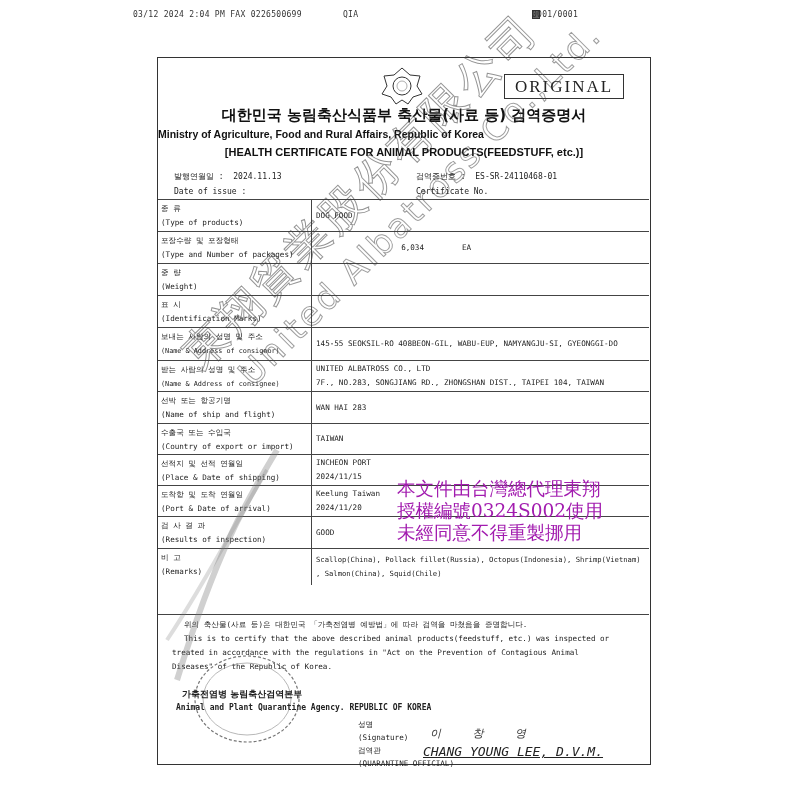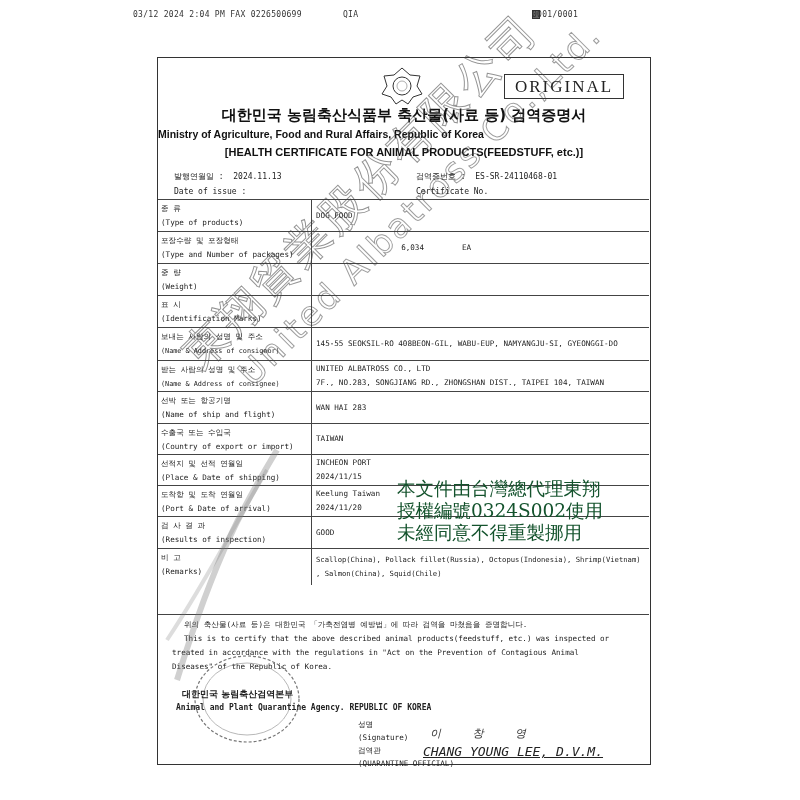--- a/index.html
+++ b/index.html
@@ -45,21 +45,21 @@
   .seal { position:absolute; left:34px; top:595px; width:110px; height:92px; }
 
   .sig-block { position:absolute; left:200px; top:660px; font-size:7.6px; line-height:13px; color:#222; }
   .sig-hand { position:absolute; left:272px; top:668px; font-family:"DejaVu Serif", serif; font-style:italic; font-size:11px; color:#333; letter-spacing:14px; }
   .official-name { position:absolute; left:265px; top:686px; font-style:italic; font-size:13px; color:#222;text-decoration:underline; }
 
   .watermark { position:absolute; pointer-events:none; color:rgba(60,60,60,0.45); font-family:"DejaVu Sans", sans-serif; }
   .wm-cn { left:170px; top:340px; font-size:44px; transform:rotate(-45deg); transform-origin:left top; white-space:nowrap; -webkit-text-stroke:1px rgba(60,60,60,0.55); color:transparent; letter-spacing:4px; }
   .wm-en { left:230px; top:365px; font-size:34px; transform:rotate(-45deg); transform-origin:left top; white-space:nowrap; -webkit-text-stroke:1px rgba(60,60,60,0.5); color:transparent; letter-spacing:3px; }
 
-  .red-notice { position:absolute; left:397px; top:478px; font-family:"DejaVu Serif", serif; color:#14532d; font-size:18.5px; line-height:22px; white-space:nowrap; }
+  .red-notice { position:absolute; left:397px; top:478px; font-family:"DejaVu Serif", serif; color:#a21caf; font-size:18.5px; line-height:22px; white-space:nowrap; }
   .swoosh { position:absolute; left:157px; top:440px; width:140px; height:250px; pointer-events:none; }
 </style>
 </head>
 <body>
 
 <div class="fax-header">
   <span class="fax-left">03/12 2024 2:04 PM FAX  0226500699</span>
   <span class="fax-mid">QIA</span>
   <span class="fax-right">
       <span class="pg-icon"></span>
@@ -213,21 +213,21 @@
     <div class="l2">This is to certify that the above described animal products(feedstuff, etc.) was inspected or</div>
     <div class="l3">treated in accordance with the regulations in "Act on the Prevention of Contagious Animal</div>
     <div class="l4">Diseases" of the Republic of Korea.</div>
   </div>
 
   <svg class="seal" viewBox="0 0 110 92">
     <ellipse cx="55" cy="46" rx="52" ry="43" fill="none" stroke="#777" stroke-width="1.2" stroke-dasharray="3 2"></ellipse>
     <ellipse cx="55" cy="46" rx="44" ry="36" fill="none" stroke="#999" stroke-width="0.7"></ellipse>
   </svg>
 
-  <div class="agency-ko">대한민국 농림축산검역본부</div>
+  <div class="agency-ko">가축전염병 농림축산검역본부</div>
   <div class="agency-en">Animal and Plant Quarantine Agency. REPUBLIC OF KOREA</div>
 
   <div class="sig-block">
     <div>성명</div>
     <div>(Signature)</div>
     <div>검역관</div>
     <div>(QUARANTINE OFFICIAL)</div>
   </div>
   <div class="sig-hand">이 창 영</div>
   <div class="official-name">CHANG YOUNG LEE, D.V.M.</div>

